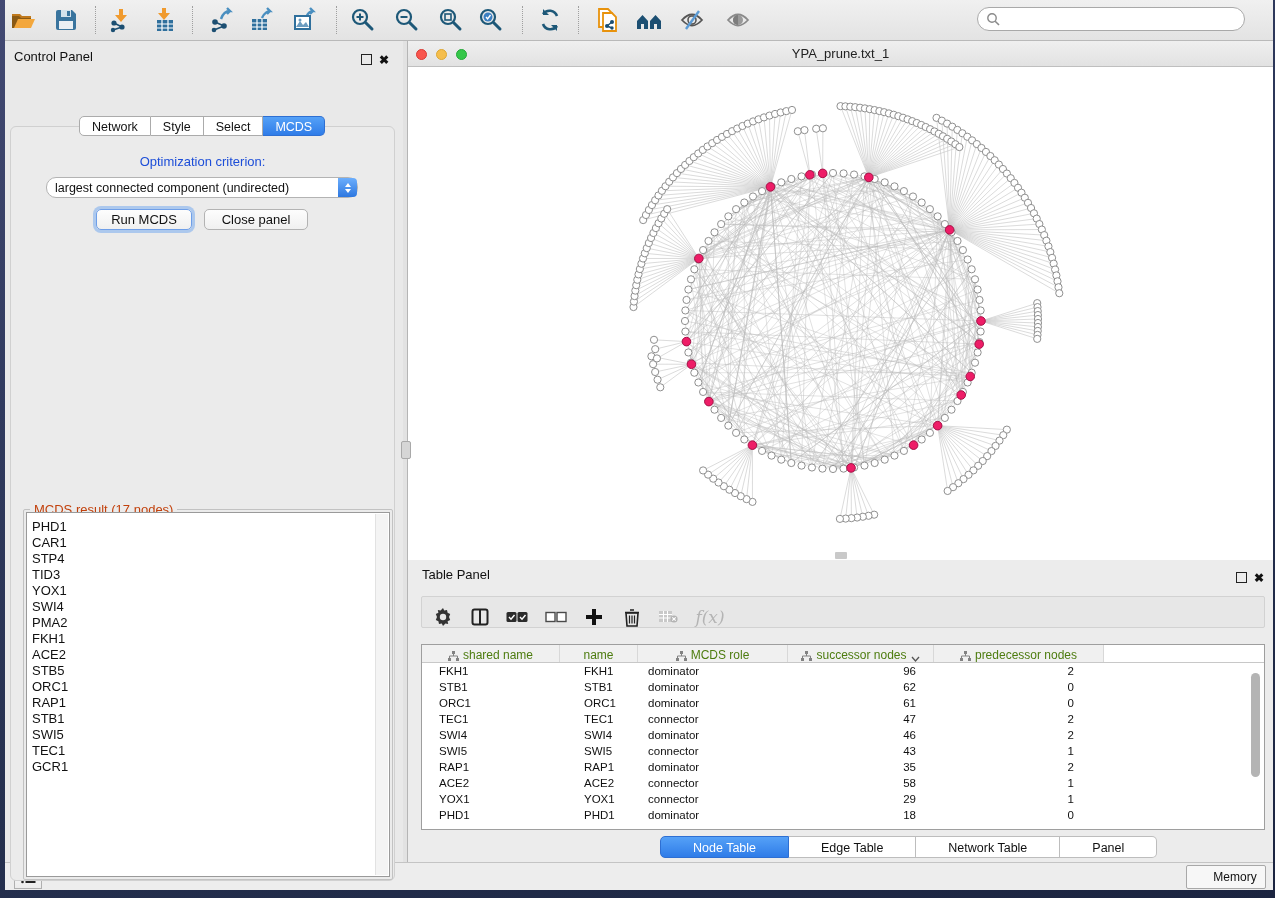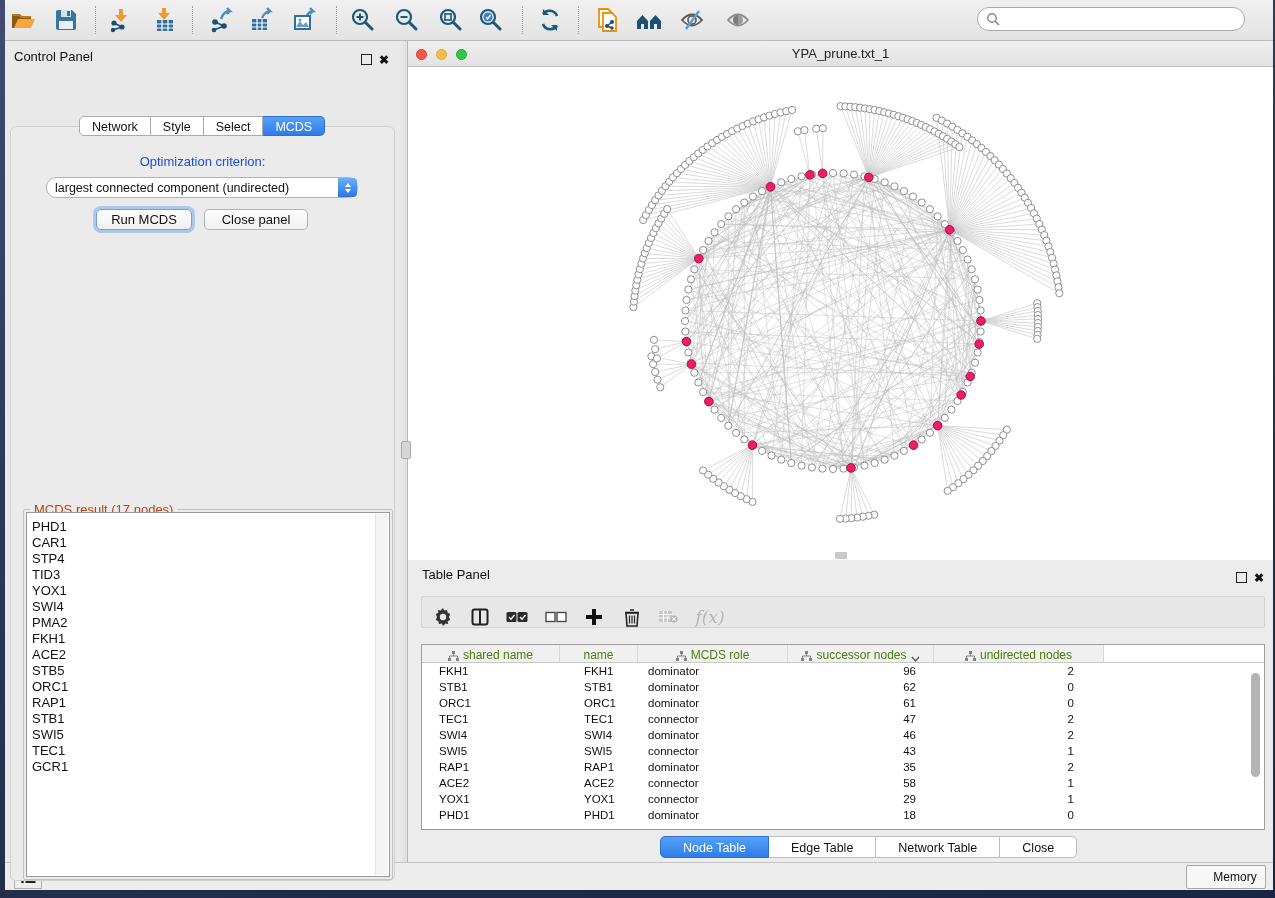--- a/index.html
+++ b/index.html
@@ -68,21 +68,21 @@
   .thcell{display:flex;align-items:flex-end;justify-content:center;gap:4px;font-size:12px;color:#4d7c0f;
     border-right:1px solid #d8d8d8;box-sizing:border-box;height:17px;}
   .thcell.filler{flex:1;border-right:none;background:#fff;}
   .c0{width:138px;} .c1{width:78px;} .c2{width:150px;} .c3{width:146px;} .c4{width:170px;}
   .trow{display:flex;height:16px;}
   .tcell{font-size:11.5px;color:#111;line-height:16px;box-sizing:border-box;white-space:nowrap;}
   .trow .c0{padding-left:17px;} .trow .c1{padding-left:24px;} .trow .c2{padding-left:10px;}
   .trow .c3{text-align:right;padding-right:18px;} .trow .c4{text-align:right;padding-right:30px;}
   #table-scroll-thumb{position:absolute;right:4px;top:28px;width:9px;height:104px;background:#b4b4b4;border-radius:4.5px;}
   #tp-tabs{position:absolute;left:252px;top:276px;height:22px;display:flex;}
-  .tp-tab{height:22px;line-height:22px;font-size:12.5px;padding:0 22px;background:#fff;border:1px solid #bdbdbd;border-left:none;box-sizing:border-box;color:#111;}
+  .tp-tab{height:22px;line-height:22px;font-size:12.5px;padding:0 32px;background:#fff;border:1px solid #bdbdbd;border-left:none;box-sizing:border-box;color:#111;}
   .tp-tab.first{border-left:1px solid #bdbdbd;border-radius:5px 0 0 5px;}
   .tp-tab.last{border-radius:0 5px 5px 0;}
   .tp-tab.selected{background:linear-gradient(#55a1f7,#2f7ce8);color:#fff;border-color:#2e6fd2;}
   
   #status-bar{position:absolute;left:0;top:862px;width:1268px;height:28px;background:#ededed;border-top:1px solid #c4c4c4;box-sizing:border-box;}
   #status-menu-btn{position:absolute;left:9px;top:3px;width:26px;height:21px;background:linear-gradient(#fcfcfc,#ececec);
     border:1px solid #b0b0b0;display:flex;align-items:center;justify-content:center;}
   #memory-btn{position:absolute;right:7px;top:2px;width:78px;height:22px;background:#f7f7f7;border:1px solid #a8a8a8;
     border-radius:2px;display:flex;align-items:center;justify-content:center;gap:6px;font-size:12px;color:#111;}
   #memory-dot{width:12px;height:12px;border-radius:50%;}
@@ -1193,21 +1193,21 @@
               <path d="M1 1l3.5 4L8 1" stroke="#555" stroke-width="1.3" fill="none"></path>
             </svg>
         </div>
         <div class="thcell c4">
           <svg width="11" height="11" viewBox="0 0 11 11">
               <rect x="4" y="0" width="3" height="3" fill="#828282"></rect>
               <rect x="0" y="7" width="3" height="3" fill="#828282"></rect>
               <rect x="8" y="7" width="3" height="3" fill="#828282"></rect>
               <path d="M5.5 3v2M1.5 7V5h8v2" stroke="#828282" fill="none"></path>
             </svg>
-          <span>undirected nodes</span>
+          <span>predecessor nodes</span>
         </div>
         <div class="thcell filler"></div>
       </div>
       <div>
           <div class="trow">
             <div class="tcell c0">FKH1</div>
             <div class="tcell c1">FKH1</div>
             <div class="tcell c2">dominator</div>
             <div class="tcell c3">96</div>
             <div class="tcell c4">2</div>
@@ -1276,21 +1276,21 @@
             <div class="tcell c4">0</div>
           </div>
         </div>
       <div id="table-scroll-thumb"></div>
     </div>
 
     <div id="tp-tabs">
       <div class="tp-tab first selected">Node Table</div>
       <div class="tp-tab">Edge Table</div>
       <div class="tp-tab">Network Table</div>
-      <div class="tp-tab last">Close</div>
+      <div class="tp-tab last">Panel</div>
     </div>
   </div>
 
   <div id="status-bar">
     <div id="status-menu-btn">
       <svg width="15" height="12" viewBox="0 0 15 12">
           <circle cx="1.5" cy="2" r="1.3" fill="#222"></circle>
           <circle cx="1.5" cy="6" r="1.3" fill="#222"></circle>
           <circle cx="1.5" cy="10" r="1.3" fill="#222"></circle>
           <path d="M4.5 2h10M4.5 6h10M4.5 10h10" stroke="#222" stroke-width="1.8"></path>

